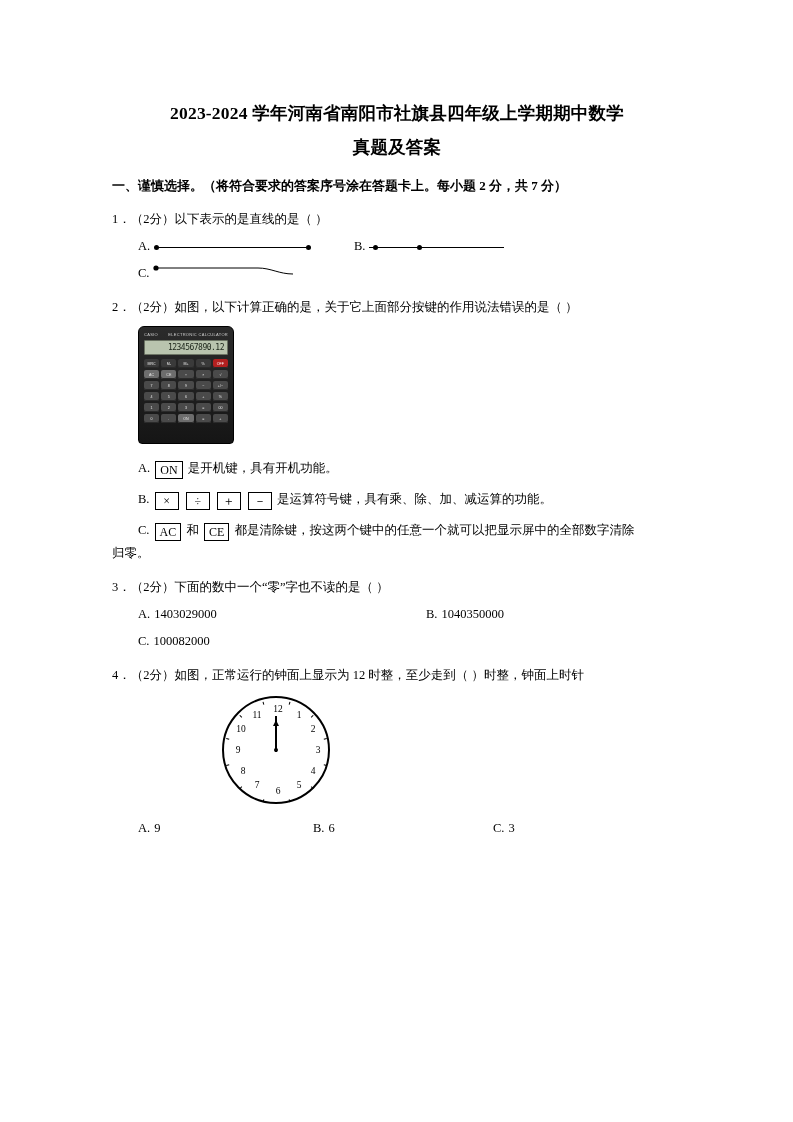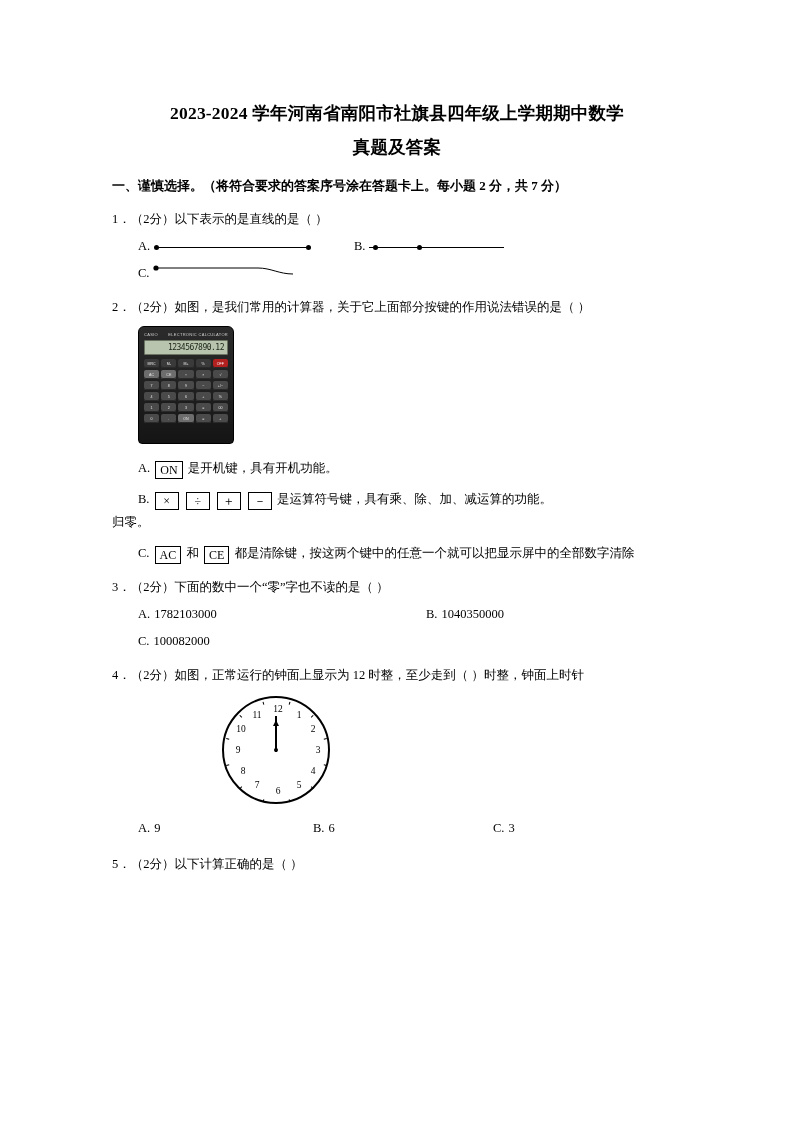--- a/index.html
+++ b/index.html
@@ -282,21 +282,21 @@
         <span style="display:inline-block;">
           <svg width="152" height="14" viewBox="0 0 152 14">
             <circle cx="3" cy="5" r="2.6" fill="#000"></circle>
             <path d="M5 5 L105 5 C118 5 126 11 140 11" stroke="#000" stroke-width="1" fill="none"></path>
           </svg>
         </span>
       </div>
     </div>
 
     <div class="q">
-      <span class="q-num">2．</span><span class="q-body">（2分）如图，是我们常用的计算器，关于它上面部分按键的作用说法错误的是（      ）</span>
+      <span class="q-num">2．</span><span class="q-body">（2分）如图，以下计算正确的是，关于它上面部分按键的作用说法错误的是（      ）</span>
     </div>
 
     <div class="calc-wrap">
       <div class="calc">
         <div class="calc-brand">
           <span>CASIO</span>
           <span>ELECTRONIC CALCULATOR</span>
         </div>
         <div class="calc-screen">
           <span>1234567890.12</span>
@@ -349,40 +349,40 @@
 
     <div class="q indent1" style="margin-top:10px;">
       <span>B.</span>
       <span class="keybox">×</span>
       <span class="keybox">÷</span>
       <span class="keybox">＋</span>
       <span class="keybox">－</span>
       <span>是运算符号键，具有乘、除、加、减运算的功能。</span>
     </div>
 
-    <div class="q" style="margin-top:2px; margin-left:0;">
-      <span>归零。</span>
-    </div>
-
     <div class="q indent1" style="margin-top:10px;">
       <span>C.</span>
       <span class="keybox">AC</span>
       <span>和</span>
       <span class="keybox">CE</span>
       <span>都是清除键，按这两个键中的任意一个就可以把显示屏中的全部数字清除</span>
     </div>
 
+    <div class="q" style="margin-top:2px; margin-left:0;">
+      <span>归零。</span>
+    </div>
+
     <div class="q">
       <span class="q-num">3．</span><span class="q-body">（2分）下面的数中一个“零”字也不读的是（      ）</span>
     </div>
 
     <div class="opts-row indent1">
       <div class="opt opt-col-b">
         <span class="opt-label">A.</span>
-        <span>1782103000</span>
+        <span>1403029000</span>
       </div>
       <div class="opt" style="margin-left:98px;">
         <span class="opt-label">B.</span>
         <span>1040350000</span>
       </div>
     </div>
 
     <div class="opts-row indent1">
       <div class="opt">
         <span class="opt-label">C.</span>
@@ -437,18 +437,15 @@
       <div class="opt" style="width:180px;">
         <span class="opt-label">B.</span>
         <span>6</span>
       </div>
       <div class="opt">
         <span class="opt-label">C.</span>
         <span>3</span>
       </div>
     </div>
 
-    <div class="q" style="margin-top:15px;">
-      <span class="q-num">5．</span><span class="q-body">（2分）以下计算正确的是（      ）</span>
-    </div>
 
   </div>
 </div>
 
 </body></html>

